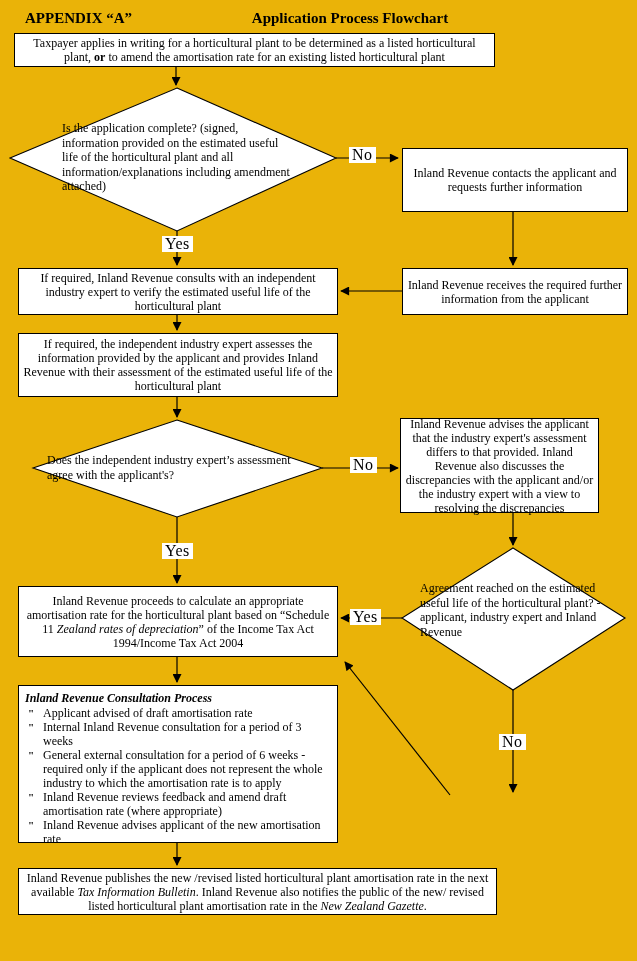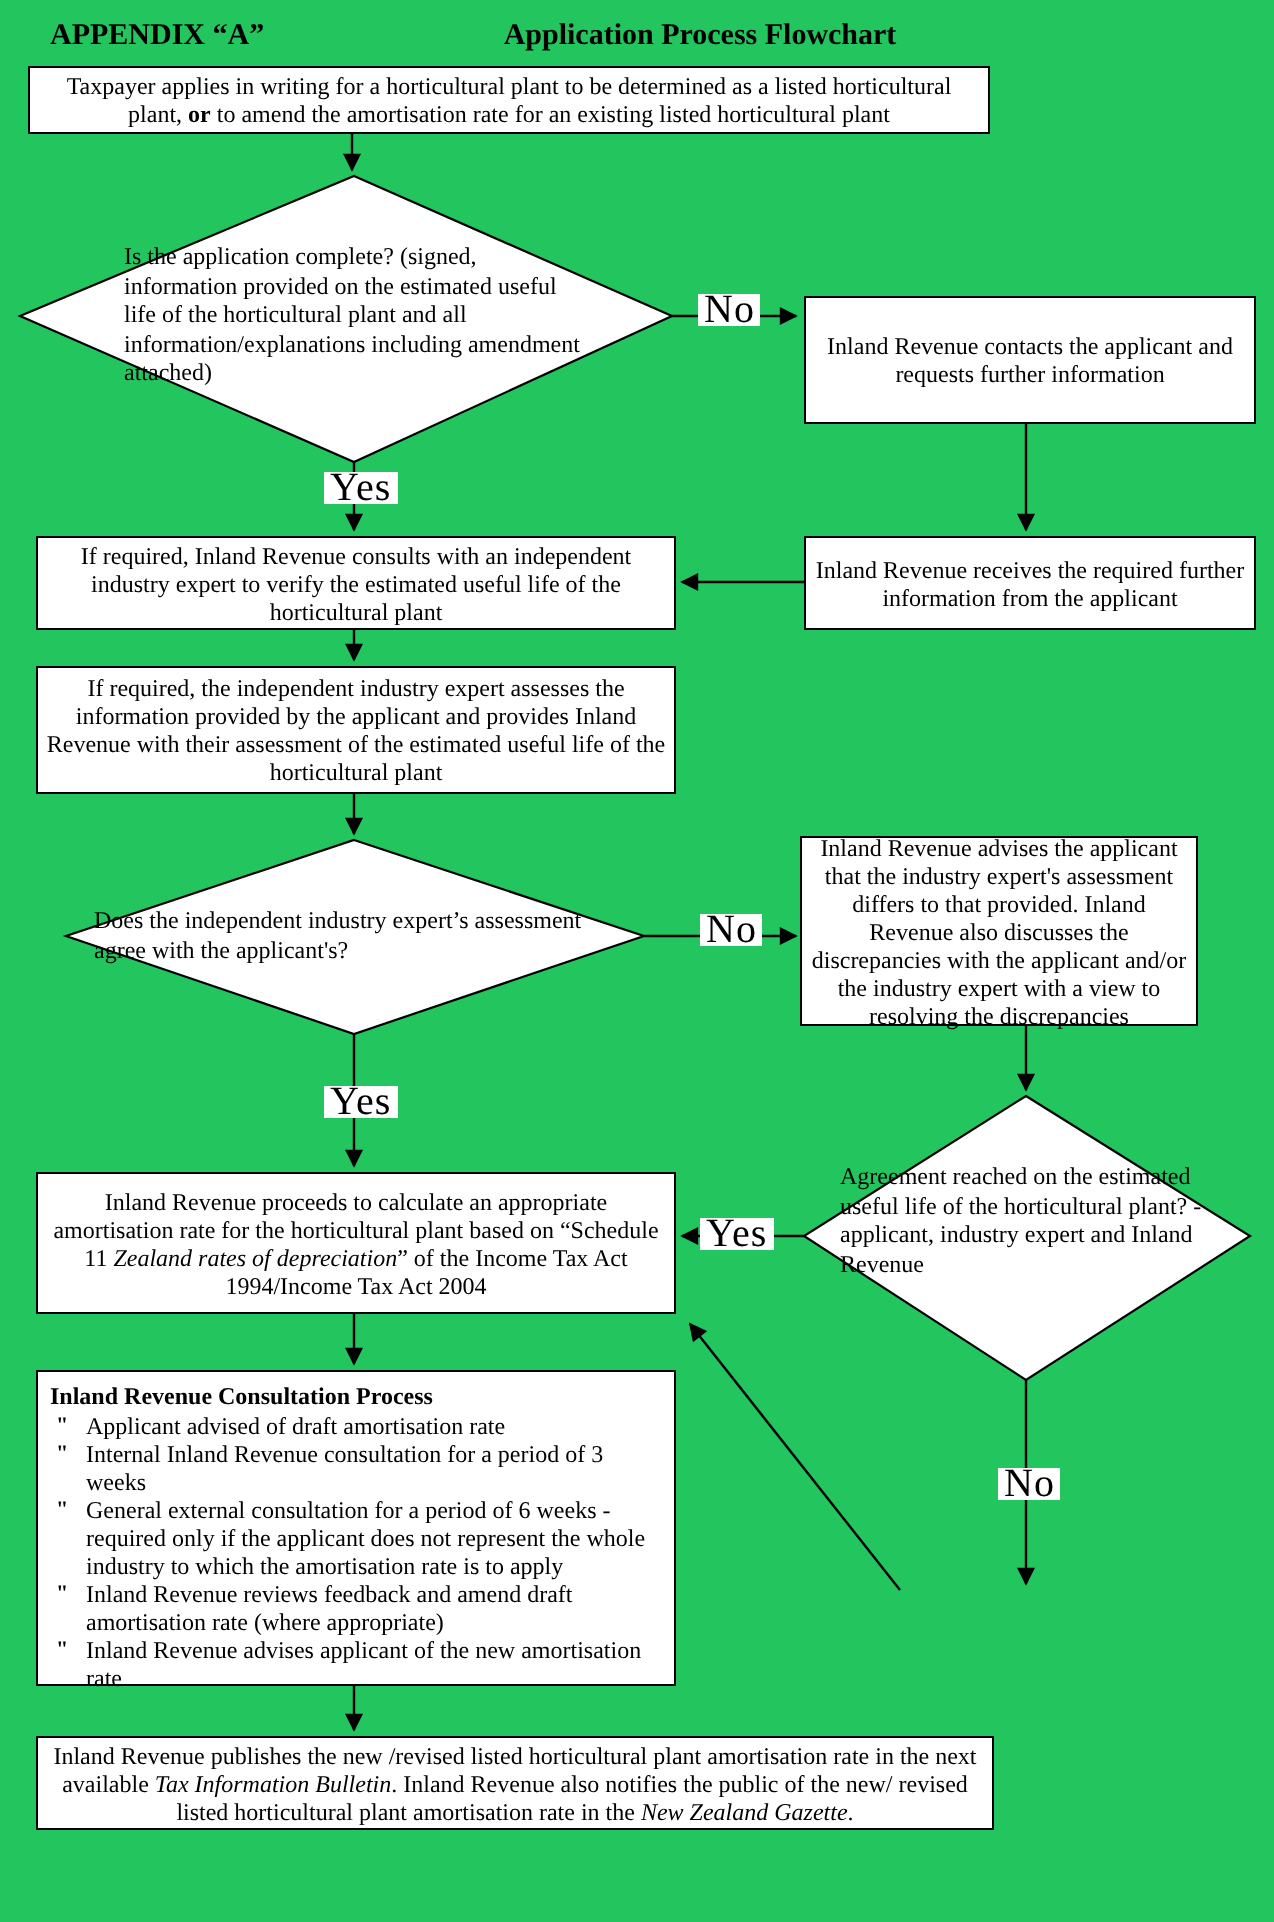--- a/index.html
+++ b/index.html
@@ -1,44 +1,44 @@
 <!DOCTYPE html>
 <html><head>
 <meta charset="utf-8">
 <style>
   html,body{margin:0;padding:0;background:#ffffff;}
   .canvas{
-    position:relative;width:637px;height:961px;background:#22c55e;
+    position:relative;width:637px;height:961px;background:#eab308;
     font-family:"Liberation Serif", serif;color:#000;overflow:hidden;
   }
   .hdr{position:absolute;font-weight:bold;font-size:15px;white-space:nowrap;}
   .hdr.appendix{left:25px;top:10px;}
   .hdr.title{left:180px;top:10px;width:340px;text-align:center;}
   .wires{position:absolute;left:0;top:0;z-index:1;}
   .wires line, .wires path.wire{stroke:#000;stroke-width:1.2;fill:none;}
   .wires polygon{fill:#ffffff;stroke:#000;stroke-width:1.1;}
   .node{
     position:absolute;box-sizing:border-box;border:1.5px solid #000;background:#fff;
     display:flex;align-items:center;justify-content:flex-start;text-align:center;
     font-size:12px;line-height:14px;padding:2px 4px;z-index:2;
   }
   .dtext{
     position:absolute;text-align:left;font-size:12px;line-height:14.5px;z-index:2;
   }
   .lbl{
-    position:absolute;background:#fff;font-size:20px;letter-spacing:0.5px;
+    position:absolute;background:#fff;font-size:16px;letter-spacing:0.5px;
     padding:0 3px;z-index:3;line-height:16px;
   }
   .node b{font-weight:bold;}
   .node i{font-style:italic;}
   .consult{
     flex-direction:column;align-items:flex-start;justify-content:flex-start;
     text-align:left;padding:5px 6px 4px 6px;
   }
-  .consult .ctitle{font-weight:bold;margin-bottom:1px;}
+  .consult .ctitle{font-weight:bold;margin-bottom:1px;font-style:italic;}
   .consult .bullet{display:flex;width:100%;}
   .consult .bullet .glyph{flex:0 0 15px;padding-left:3px;font-weight:bold;font-size:11px;}
   .consult .bullet .btext{flex:1 1 auto;}
 </style>
 </head>
 <body>
 
 <div class="canvas">
 
   <div class="hdr appendix">APPENDIX “A”</div>

